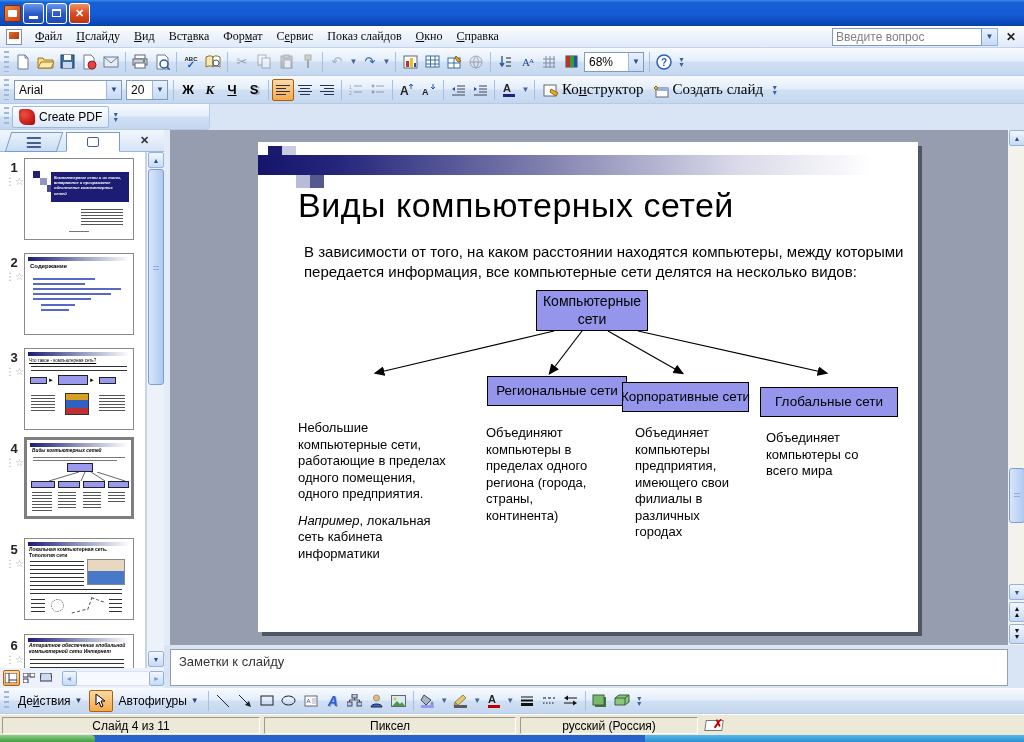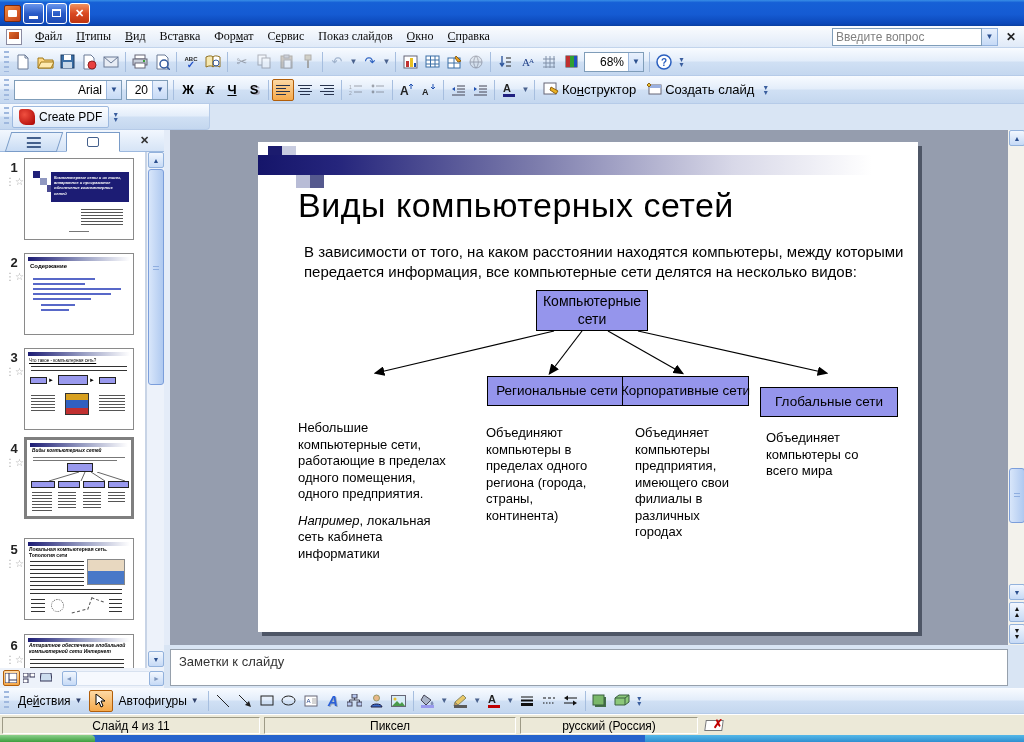--- a/index.html
+++ b/index.html
@@ -43,25 +43,25 @@
   #fmtbar { top:76px; height:28px; }
   #pdfbar { top:104px; height:26px; width:210px; border-right:1px solid #B6CBE8; border-bottom-right-radius:4px; }
   #pdfrest { top:104px; left:210px; width:814px; height:26px; background:#D9E5F4; }
   .grip { width:5px; height:80%; margin:0 3px 0 2px;
     background:repeating-linear-gradient(180deg,#9FB8DE 0 2px,rgba(0,0,0,0) 2px 5px); }
   .tsep { width:1px; height:20px; background:#A6BEDF; margin:0 3px; }
   .ic { width:22px; height:22px; display:flex; align-items:center; justify-content:center; border-radius:2px; position:relative; flex:0 0 auto; }
   .ic.gray { opacity:.45; filter:grayscale(60%); }
   .dd { width:11px; height:22px; display:flex; align-items:center; justify-content:center; font-size:8px; color:#4A628E; }
   .chev { width:13px; height:22px; display:flex; flex-direction:column; align-items:center; justify-content:center; color:#3A5E9E; font-size:8px; line-height:5px; }
-  .combo { display:flex; align-items:center; background:#fff; border:1px solid #7F9DB9; height:20px; font-size:12px; margin:0 2px;text-align:right; }
+  .combo { display:flex; align-items:center; background:#fff; border:1px solid #7F9DB9; height:20px; font-size:12px; margin:0 2px; }
   .combo .val { padding:0 4px; flex:1; white-space:nowrap; }
   .combo .arr { width:15px; height:100%; background:linear-gradient(#E9F1FD,#C6DAF6); border-left:1px solid #9DB9DF;
     color:#2B4F8E; font-size:8px; display:flex; align-items:center; justify-content:center; }
-  .fmtbtn { display:flex; align-items:flex-start; gap:3px; font-size:13px; padding:2px 5px; white-space:nowrap; }
+  .fmtbtn { display:flex; align-items:flex-end; gap:3px; font-size:15px; padding:2px 5px; white-space:nowrap;font-family:Liberation Serif, serif; }
   .lettericon { font-size:13px; width:22px; height:22px; display:flex; align-items:center; justify-content:center; }
   .active-tog { background:linear-gradient(#FDD9A4,#F5A94B); border:1px solid #B15E0A; border-radius:2px; }
   .alines { display:flex; flex-direction:column; gap:2px; width:14px; }
   .alines i { height:1px; background:#28344E; display:block; }
   .al-l i:nth-child(2n){ width:10px; } .al-l i{ width:14px; }
   .al-c i:nth-child(2n){ width:10px; margin:0 auto; } .al-c i{ width:14px; }
   .al-r i:nth-child(2n){ width:10px; margin-left:auto; } .al-r i{ width:14px; }
 
   
   .pdfbtn { display:flex; align-items:center; gap:4px; font-size:12px; padding:2px 6px; border:1px solid #9DB9DF; border-radius:2px; background:linear-gradient(#FDFEFF,#DCE8F8); }
@@ -160,21 +160,21 @@
       </span>
     <span class="winbtn">
         <span class="rest"></span>
       </span>
     <span class="winbtn close">✕</span>
   </div>
 
   <div id="menubar" class="abs">
     <span class="docicon"></span>
     <span class="mi"><span></span><u>Ф</u><span>айл</span></span>
-    <span class="mi"><span></span><u>П</u><span>типы</span></span>
+    <span class="mi"><span></span><u>П</u><span>слайду</span></span>
     <span class="mi"><span></span><u>В</u><span>ид</span></span>
     <span class="mi"><span>Вст</span><u>а</u><span>вка</span></span>
     <span class="mi"><span>Фор</span><u>м</u><span>ат</span></span>
     <span class="mi"><span>С</span><u>е</u><span>рвис</span></span>
     <span class="mi"><span>Показ слай</span><u>д</u><span>ов</span></span>
     <span class="mi"><span></span><u>О</u><span>кно</span></span>
     <span class="mi"><span></span><u>С</u><span>правка</span></span>
     <span id="qbox">
       <input placeholder="Введите вопрос" style="">
       <span class="dropbtn">▼</span>
@@ -617,21 +617,21 @@
             </marker>
           </defs>
         <line x1="296" y1="189" x2="118" y2="231" stroke="#000" stroke-width="1.2" marker-end="url(#ah)"></line>
         <line x1="324" y1="189" x2="292" y2="231" stroke="#000" stroke-width="1.2" marker-end="url(#ah)"></line>
         <line x1="350" y1="189" x2="424" y2="231" stroke="#000" stroke-width="1.2" marker-end="url(#ah)"></line>
         <line x1="380" y1="189" x2="568" y2="231" stroke="#000" stroke-width="1.2" marker-end="url(#ah)"></line>
       </svg>
 
       <div class="dbox" id="rootbox" style="left:278px;top:148px;width:112px;height:41px">Компьютерные сети</div>
       <div class="dbox" style="left:229px;top:234px;width:140px;height:30px">Региональные сети</div>
-      <div class="dbox" style="left:364px;top:234px;width:127px;height:30px">Корпоративные сети</div>
+      <div class="dbox" style="left:364px;top:240px;width:127px;height:30px">Корпоративные сети</div>
       <div class="dbox" style="left:502px;top:245px;width:138px;height:30px">Глобальные сети</div>
 
       <div class="desc" style="left:40px;top:278px;width:158px">
         <p>Небольшие компьютерные сети, работающие в пределах одного помещения, одного предприятия.</p>
         <p><i>Например</i><span>, локальная сеть кабинета информатики</span></p>
       </div>
       <div class="desc" style="left:228px;top:283px;width:122px">Объединяют компьютеры в пределах одного региона (города, страны, континента)</div>
       <div class="desc" style="left:377px;top:283px;width:110px">Объединяет компьютеры предприятия, имеющего свои филиалы в различных городах</div>
       <div class="desc" style="left:508px;top:288px;width:118px">Объединяет компьютеры со всего мира</div>
     </div>

